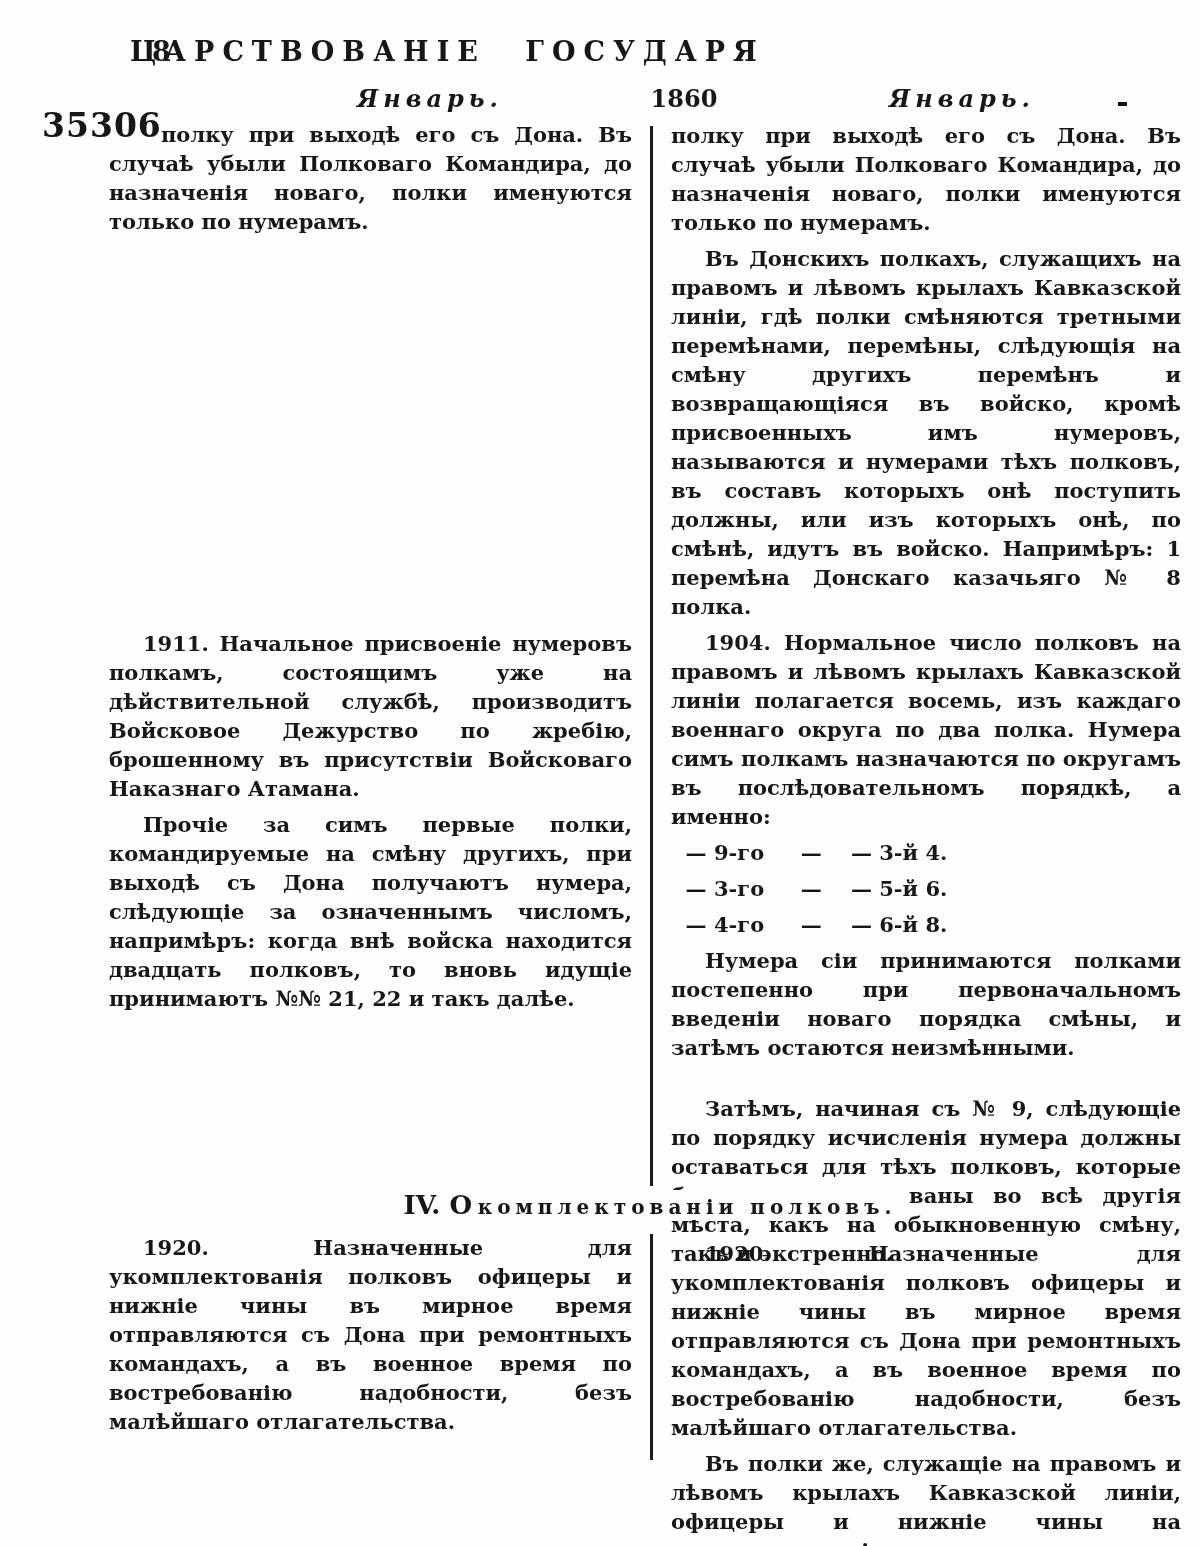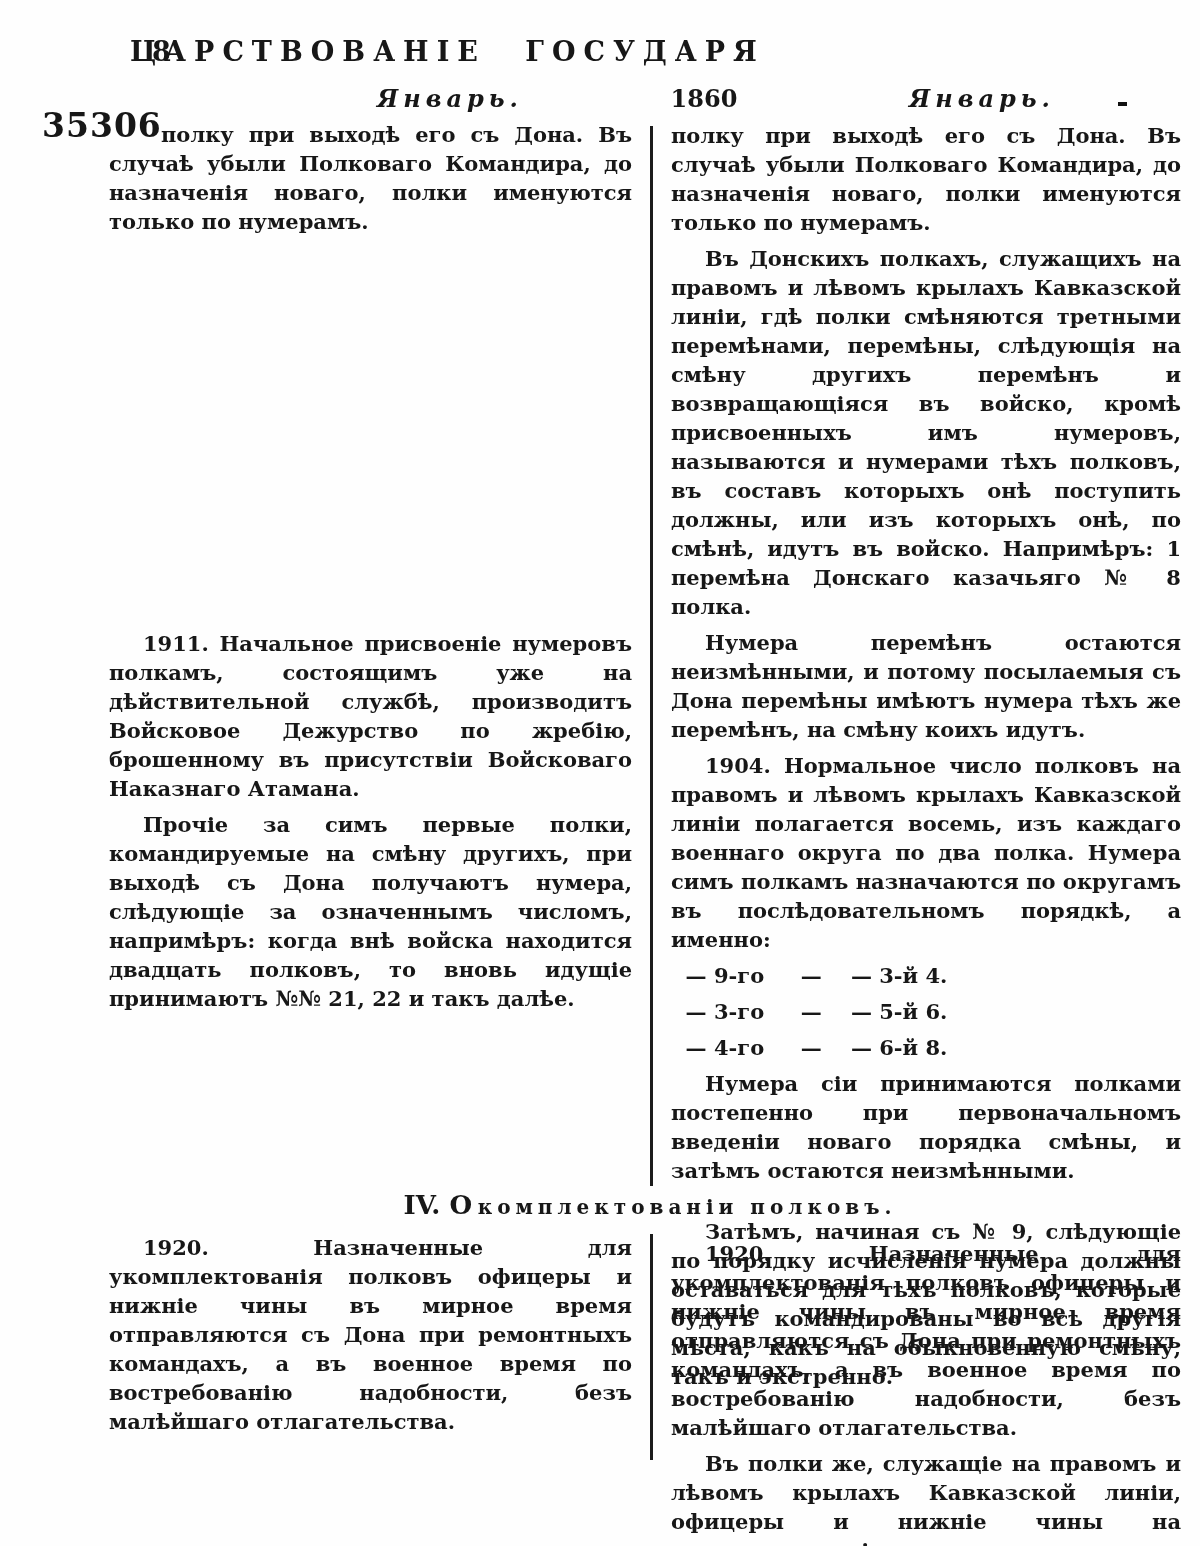--- a/index.html
+++ b/index.html
@@ -10,21 +10,20 @@
   }
   
   .page-number { position:absolute; left:152px; top:36px; font-size:27px; }
   .running-title {
     position:absolute; left:130px; right:0; top:36px; text-align:left;
     font-size:27px; letter-spacing:8px; word-spacing:22px; white-space:nowrap;
   }
   .month-left, .month-right, .year {
     position:absolute; top:84px; transform:translateX(-50%);
     font-size:24px;
-    margin-left:20px;
   }
   .month-left, .month-right { font-style:italic; letter-spacing:5px; }
   .month-left { left:430px; }
   .year { left:684px; font-style:normal; }
   .month-right { left:962px; }
   
   .act-number { position:absolute; left:42px; top:106px; font-size:33px; letter-spacing:1px;text-align:center; }
   
   .col { position:absolute; font-size:21px; line-height:29px; text-align:justify; }
   .col p { margin:7px; padding:0; }
@@ -77,21 +76,20 @@
     <p class="indent">Прочіе за симъ первые полки, командируемые на смѣну другихъ, при выходѣ съ Дона получаютъ нумера, слѣдующіе за означеннымъ числомъ, напримѣръ: когда внѣ войска находится двадцать полковъ, то вновь идущіе принимаютъ №№ 21, 22 и такъ далѣе.</p>
   </div>
 
   <div class="col col-left-bottom">
     <p class="indent">1920. Назначенные для укомплектованія полковъ офицеры и нижніе чины въ мирное время отправляются съ Дона при ремонтныхъ командахъ, а въ военное время по востребованію надобности, безъ малѣйшаго отлагательства.</p>
   </div>
 
   <div class="col col-right-top">
     <p>полку при выходѣ его съ Дона. Въ случаѣ убыли Полковаго Командира, до назначенія новаго, полки именуются только по нумерамъ.</p>
     <p class="indent">Въ Донскихъ полкахъ, служащихъ на правомъ и лѣвомъ крылахъ Кавказской линіи, гдѣ полки смѣняются третными перемѣнами, перемѣны, слѣдующія на смѣну другихъ перемѣнъ и возвращающіяся въ войско, кромѣ присвоенныхъ имъ нумеровъ, называются и нумерами тѣхъ полковъ, въ составъ которыхъ онѣ поступить должны, или изъ которыхъ онѣ, по смѣнѣ, идутъ въ войско. Напримѣръ: 1 перемѣна Донскаго казачьяго № 8 полка.</p>
-    <p class="indent">Нумера перемѣнъ остаются неизмѣнными, и потому посылаемыя съ Дона перемѣны имѣютъ нумера тѣхъ же перемѣнъ, на смѣну коихъ идутъ.</p>
     <p class="indent">1904. Нормальное число полковъ на правомъ и лѣвомъ крылахъ Кавказской линіи полагается восемь, изъ каждаго военнаго округа по два полка. Нумера симъ полкамъ назначаются по округамъ въ послѣдовательномъ порядкѣ, а именно:</p>
     <p class="okrug-line">  — 9-го     —    — 3-й 4.</p>
     <p class="okrug-line">  — 3-го     —    — 5-й 6.</p>
     <p class="okrug-line">  — 4-го     —    — 6-й 8.</p>
     <p class="indent">Нумера сіи принимаются полками постепенно при первоначальномъ введеніи новаго порядка смѣны, и затѣмъ остаются неизмѣнными.</p>
     <p class="indent gap-before">Затѣмъ, начиная съ № 9, слѣдующіе по порядку исчисленія нумера должны оставаться для тѣхъ полковъ, которые будутъ командированы во всѣ другія мѣста, какъ на обыкновенную смѣну, такъ и экстренно.</p>
   </div>
 
   <div class="section-heading">
     <span class="lead">IV. О</span>

